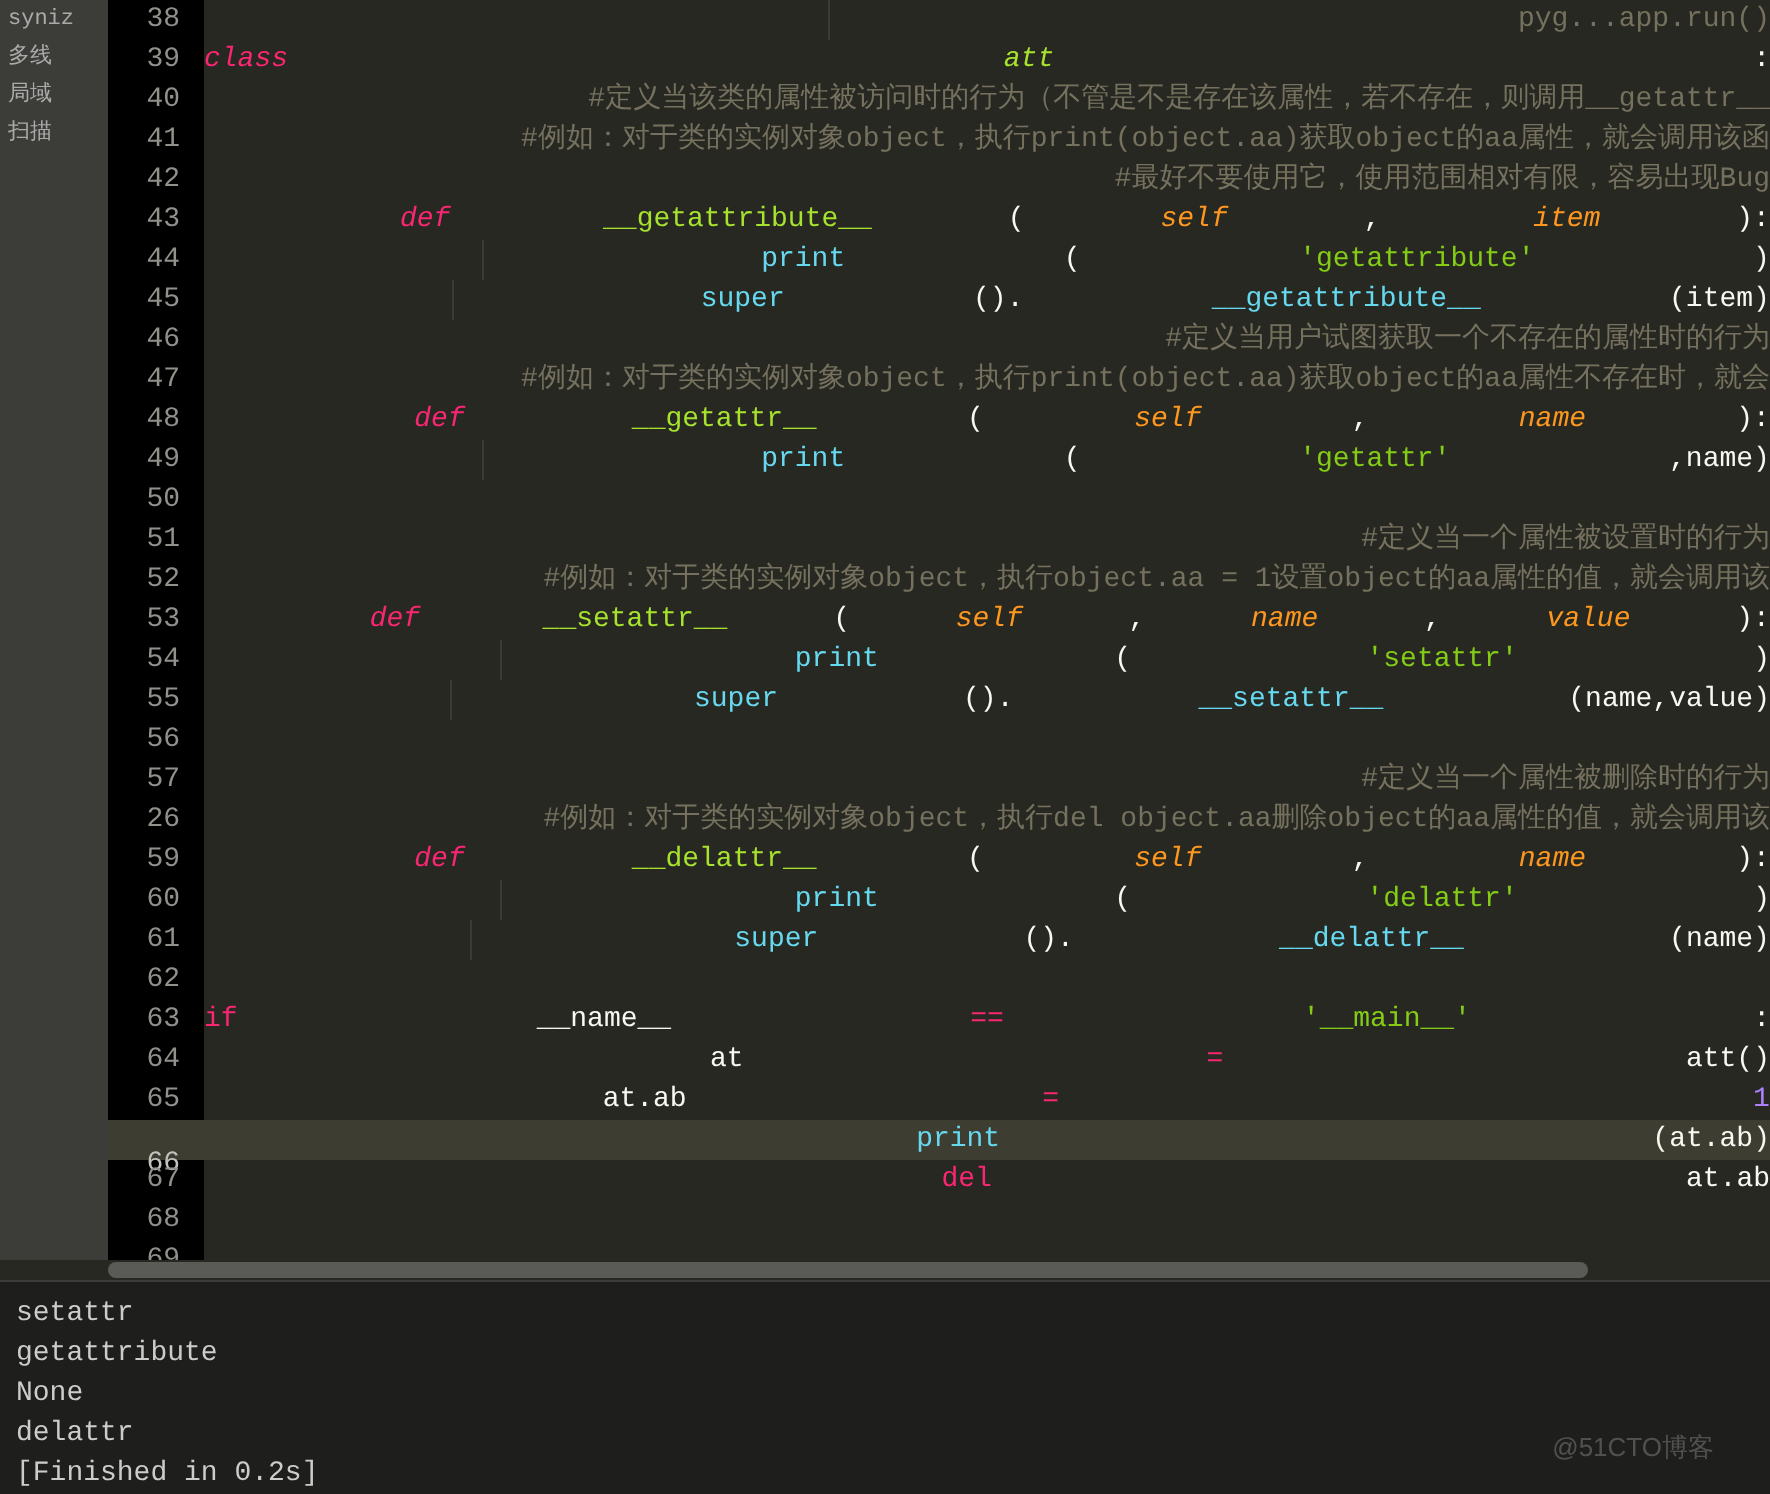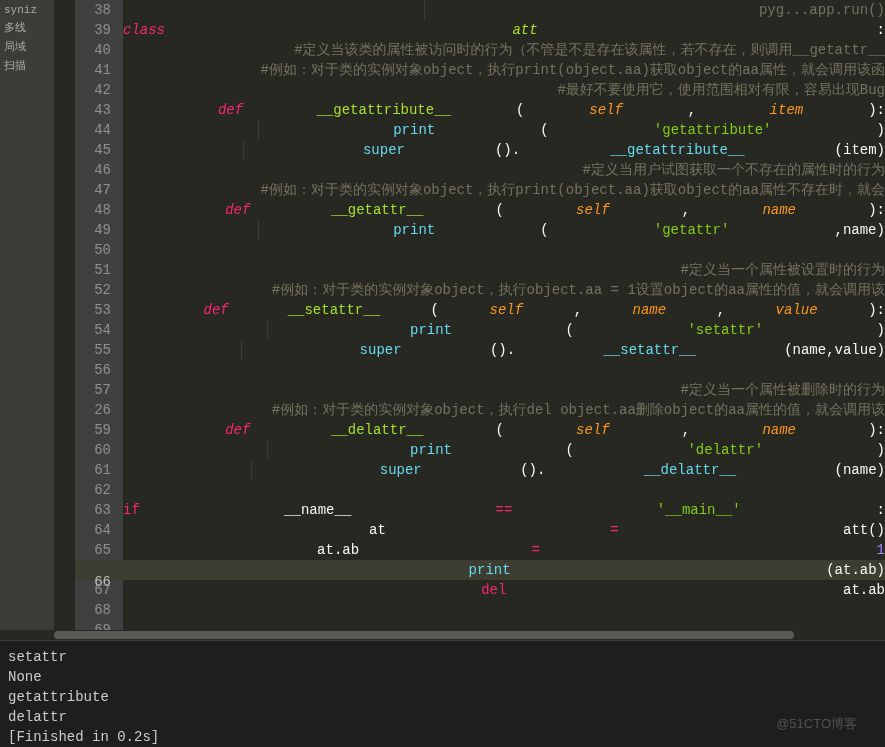--- a/index.html
+++ b/index.html
@@ -9,41 +9,40 @@
       background: #272822;
       color: #f8f8f2;
       width: 885px;
       height: 747px;
       overflow: hidden;
       position: relative;
     }
     .main-container {
       display: flex;
       height: 630px;
-      gap: 21px;
     }
     .sidebar {
       width: 54px;
       background: #3c3d38;
       color: #aaa;
       font-size: 11px;
       padding: 2px 4px;
       overflow: hidden;
     }
     .sidebar-item {
       padding: 2px 0;
       white-space: nowrap;
     }
     .editor {
       flex: 1;
       display: flex;
       overflow-x: auto;
     }
     .gutter {
-      background: #404040;
+      background: #000000;
       color: #90918b;
       text-align: right;
       padding: 0 12px 0 8px;
       user-select: none;
       font-size: 14px;
       line-height: 20px;
       min-width: 48px;
     }
     .gutter .line-num { height: 20px; }
     .gutter .line-num.active { background: #3e3d32; color: #c2c2bf; margin: 0 -12px 0 -8px; padding: 12px 12px 0 8px; }
@@ -151,18 +150,18 @@
         <div class="line-num">69</div>
       </div>
     <div class="code" id="code"><div class="code-line"><span class="indent-guide first">    </span><span class="indent-guide">    </span><span class="cmt">    pyg...app.run()</span></div><div class="code-line"><span class="kw">class </span><span class="cls">att</span><span class="punct">:</span></div><div class="code-line"><span class="indent-guide first">    </span><span class="cmt">#定义当该类的属性被访问时的行为（不管是不是存在该属性，若不存在，则调用__getattr__</span></div><div class="code-line"><span class="indent-guide first">    </span><span class="cmt">#例如：对于类的实例对象object，执行print(object.aa)获取object的aa属性，就会调用该函</span></div><div class="code-line"><span class="indent-guide first">    </span><span class="cmt">#最好不要使用它，使用范围相对有限，容易出现Bug</span></div><div class="code-line"><span class="indent-guide first">    </span><span class="kw">def </span><span class="fn-def">__getattribute__</span><span class="punct">(</span><span class="param">self</span><span class="punct">, </span><span class="param">item</span><span class="punct">):</span></div><div class="code-line"><span class="indent-guide first">    </span><span class="indent-guide">    </span><span class="fn">print</span><span class="punct">(</span><span class="str">'getattribute'</span><span class="punct">)</span></div><div class="code-line"><span class="indent-guide first">    </span><span class="indent-guide">    </span><span class="fn">super</span><span class="punct">().</span><span class="fn">__getattribute__</span><span class="punct">(item)</span></div><div class="code-line"><span class="indent-guide first">    </span><span class="cmt">#定义当用户试图获取一个不存在的属性时的行为</span></div><div class="code-line"><span class="indent-guide first">    </span><span class="cmt">#例如：对于类的实例对象object，执行print(object.aa)获取object的aa属性不存在时，就会</span></div><div class="code-line"><span class="indent-guide first">    </span><span class="kw">def </span><span class="fn-def">__getattr__</span><span class="punct">(</span><span class="param">self</span><span class="punct">,</span><span class="param">name</span><span class="punct">):</span></div><div class="code-line"><span class="indent-guide first">    </span><span class="indent-guide">    </span><span class="fn">print</span><span class="punct">(</span><span class="str">'getattr'</span><span class="punct">,name)</span></div><div class="code-line"></div><div class="code-line"><span class="indent-guide first">    </span><span class="cmt">#定义当一个属性被设置时的行为</span></div><div class="code-line"><span class="indent-guide first">    </span><span class="cmt">#例如：对于类的实例对象object，执行object.aa = 1设置object的aa属性的值，就会调用该</span></div><div class="code-line"><span class="indent-guide first">    </span><span class="kw">def </span><span class="fn-def">__setattr__</span><span class="punct">(</span><span class="param">self</span><span class="punct">,</span><span class="param">name</span><span class="punct">,</span><span class="param">value</span><span class="punct">):</span></div><div class="code-line"><span class="indent-guide first">    </span><span class="indent-guide">    </span><span class="fn">print</span><span class="punct">(</span><span class="str">'setattr'</span><span class="punct">)</span></div><div class="code-line"><span class="indent-guide first">    </span><span class="indent-guide">    </span><span class="fn">super</span><span class="punct">().</span><span class="fn">__setattr__</span><span class="punct">(name,value)</span></div><div class="code-line"></div><div class="code-line"><span class="indent-guide first">    </span><span class="cmt">#定义当一个属性被删除时的行为</span></div><div class="code-line"><span class="indent-guide first">    </span><span class="cmt">#例如：对于类的实例对象object，执行del object.aa删除object的aa属性的值，就会调用该</span></div><div class="code-line"><span class="indent-guide first">    </span><span class="kw">def </span><span class="fn-def">__delattr__</span><span class="punct">(</span><span class="param">self</span><span class="punct">,</span><span class="param">name</span><span class="punct">):</span></div><div class="code-line"><span class="indent-guide first">    </span><span class="indent-guide">    </span><span class="fn">print</span><span class="punct">(</span><span class="str">'delattr'</span><span class="punct">)</span></div><div class="code-line"><span class="indent-guide first">    </span><span class="indent-guide">    </span><span class="fn">super</span><span class="punct">().</span><span class="fn">__delattr__</span><span class="punct">(name)</span></div><div class="code-line"></div><div class="code-line"><span class="kw2">if </span><span class="punct">__name__</span><span class="kw2"> == </span><span class="str">'__main__'</span><span class="punct">:</span></div><div class="code-line"><span class="indent-guide first">    </span><span class="punct">at </span><span class="kw2">=</span><span class="punct"> att()</span></div><div class="code-line"><span class="indent-guide first">    </span><span class="punct">at.ab </span><span class="kw2">=</span><span class="punct"> </span><span class="num">1</span></div><div class="code-line active"><span class="indent-guide first">    </span><span class="fn">print</span><span class="punct">(at.ab)</span></div><div class="code-line"><span class="indent-guide first">    </span><span class="kw2">del </span><span class="punct">at.ab</span></div><div class="code-line"></div><div class="code-line"></div></div>
   </div>
 </div>
 <div class="scrollbar-h">
   <div class="scrollbar-thumb"></div>
 </div>
 <div class="output-panel" id="output">
     <div class="output-line">setattr</div>
+    <div class="output-line">getattribute</div>
     <div class="output-line">None</div>
-    <div class="output-line">getattribute</div>
     <div class="output-line">delattr</div>
     <div class="output-line">[Finished in 0.2s]</div>
   </div>
 <div class="watermark">@51CTO博客</div>
 
 </body></html>

